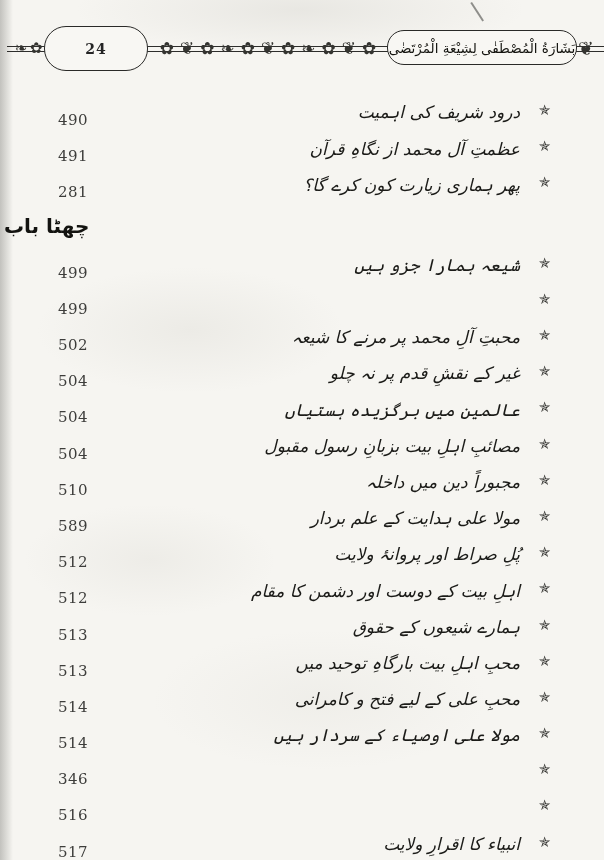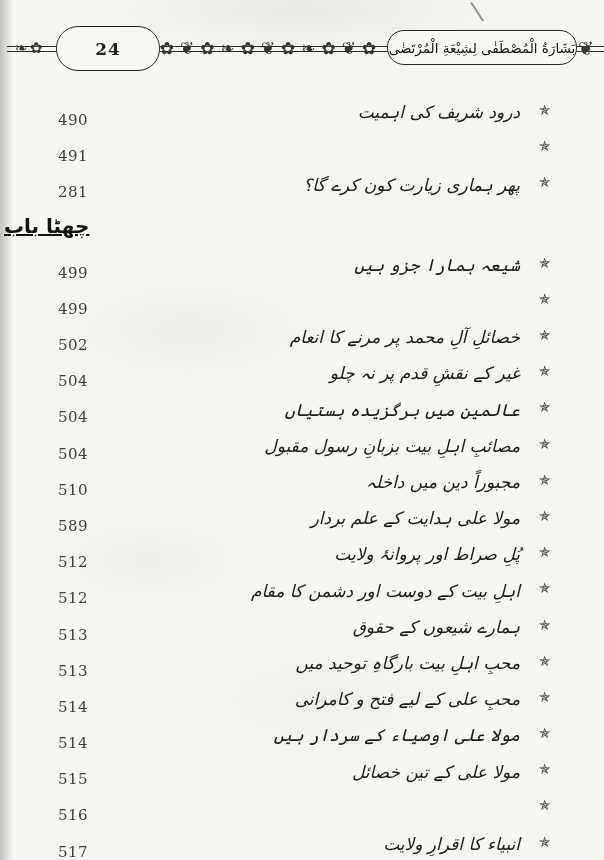--- a/index.html
+++ b/index.html
@@ -29,24 +29,24 @@
   .header { position: absolute; left: 0; right: 0; top: 24px; height: 52px; }
   .rule {
     position: absolute; left: 7px; right: 0; top: 22px; height: 4px;
     border-top: 1.6px solid #2e2e2c; border-bottom: 1.1px solid #2e2e2c;
   }
   .orn { position: absolute; color: #343430; white-space: nowrap; overflow: hidden; text-align: center; }
   .orn-left  { left: 6px;  top: 12px; width: 48px;  font-size: 15px; letter-spacing: 3px; line-height: 24px; }
   .orn-mid   { left: 156px; right: 218px; top: 9px; font-size: 17px; letter-spacing: 6px; line-height: 30px; }
   .orn-right { right: 0px; top: 10px; width: 36px; font-size: 19px; line-height: 28px; }
   .numbox {
-    position: absolute; left: 56px; top: 2px; width: 102px; height: 43px;
+    position: absolute; left: 44px; top: 2px; width: 102px; height: 43px;
     border: 1.7px solid #2a2a28; border-radius: 22px; background: #f8f7f3;
     display: flex; align-items: center; justify-content: center;
-    font-family: "DejaVu Serif", serif; font-size: 17px; font-weight: bold; color: #242424;
+    font-family: "DejaVu Serif", serif; font-size: 14px; font-weight: bold; color: #242424;
     letter-spacing: 1px;
   }
   .titlebox {
     position: absolute; right: 27px; top: 6px; width: 188px; height: 33px;
     border: 1.4px solid #2a2a28; border-radius: 17px; background: #f8f7f3;
     display: flex; align-items: center; justify-content: center;
     direction: rtl; font-size: 13.5px; color: #14140f; white-space: nowrap;
   }
   
   .toc { position: absolute; left: 4px; right: 0; top: 78px; margin-top: 17px; }
@@ -64,21 +64,21 @@
     line-height: 1.15;
     font-style: italic;
   }
   .bullet {
     font-size: 14px; color: #2b2b28; margin-left: 15px; width: 19px;
     text-align: center; position: relative; top: -3px;
   }
   .section-row {
     height: 44px; display: flex; align-items: center; justify-content: flex-end;
     padding-right: 57px; box-sizing: border-box;
-    direction: rtl; font-weight: bold; font-size: 20px; color: #131310; text-decoration: underline;
+    direction: rtl; font-weight: bold; font-size: 20px; color: #131310;
   }
 </style>
 </head>
 <body>
 
 <div class="page">
 
   <div class="edge-shadow"></div>
   <div class="pen-mark"></div>
 
@@ -95,20 +95,21 @@
   <div class="toc-row">
     <span class="pagenum">490</span>
     <span class="spacer"></span>
     <span class="title-ur">درود شریف کی اہمیت</span>
     <span class="bullet">✯</span>
   </div>
 
   <div class="toc-row">
     <span class="pagenum">491</span>
     <span class="spacer"></span>
+    <span class="title-ur">عظمتِ آل محمد از نگاہِ قرآن</span>
     <span class="bullet">✯</span>
   </div>
 
   <div class="toc-row">
     <span class="pagenum">281</span>
     <span class="spacer"></span>
     <span class="title-ur">پھر ہماری زیارت کون کرے گا؟</span>
     <span class="bullet">✯</span>
   </div>
 
@@ -123,21 +124,21 @@
 
   <div class="toc-row">
     <span class="pagenum">499</span>
     <span class="spacer"></span>
     <span class="bullet">✯</span>
   </div>
 
   <div class="toc-row">
     <span class="pagenum">502</span>
     <span class="spacer"></span>
-    <span class="title-ur">خصائلِ آلِ محمد پر مرنے کا انعام</span>
+    <span class="title-ur">محبتِ آلِ محمد پر مرنے کا شیعہ</span>
     <span class="bullet">✯</span>
   </div>
 
   <div class="toc-row">
     <span class="pagenum">504</span>
     <span class="spacer"></span>
     <span class="title-ur">غیر کے نقشِ قدم پر نہ چلو</span>
     <span class="bullet">✯</span>
   </div>
 
@@ -205,23 +206,22 @@
   </div>
 
   <div class="toc-row">
     <span class="pagenum">514</span>
     <span class="spacer"></span>
     <span class="title-ur">مولا علی اوصیاء کے سردار ہیں</span>
     <span class="bullet">✯</span>
   </div>
 
   <div class="toc-row">
-    <span class="pagenum">515</span>
-    <span class="spacer"></span>
-    <span class="title-ur">مولا علی کے تین خصائل</span>
+    <span class="pagenum">346</span>
+    <span class="spacer"></span>
     <span class="bullet">✯</span>
   </div>
 
   <div class="toc-row">
     <span class="pagenum">516</span>
     <span class="spacer"></span>
     <span class="bullet">✯</span>
   </div>
 
   <div class="toc-row">

